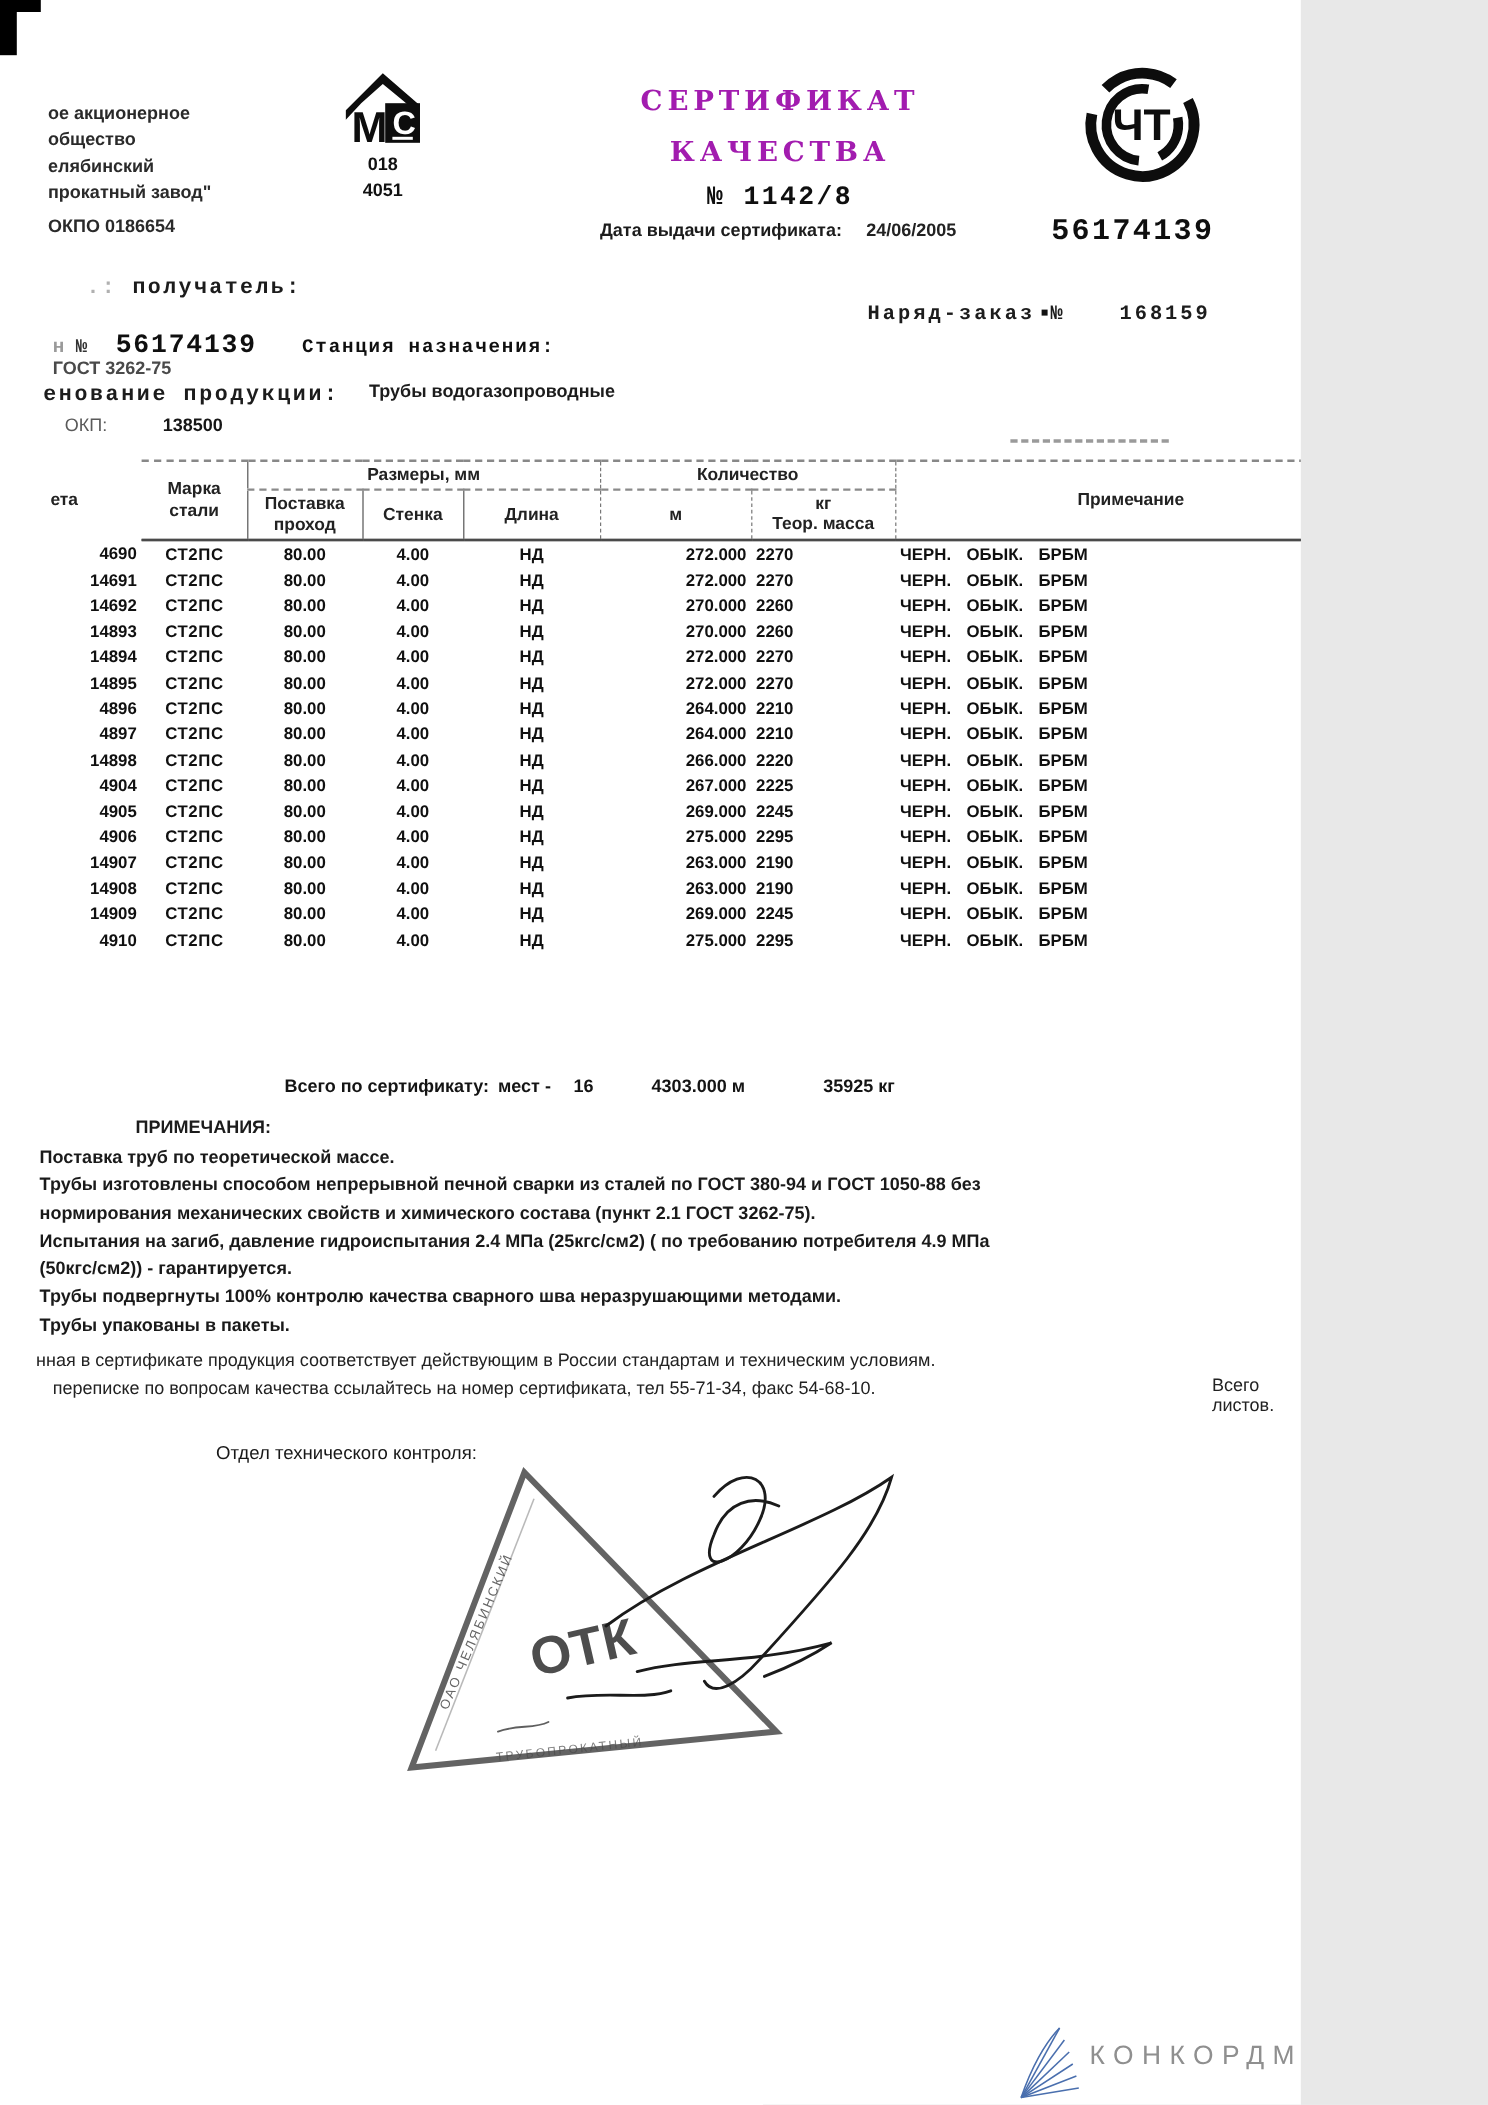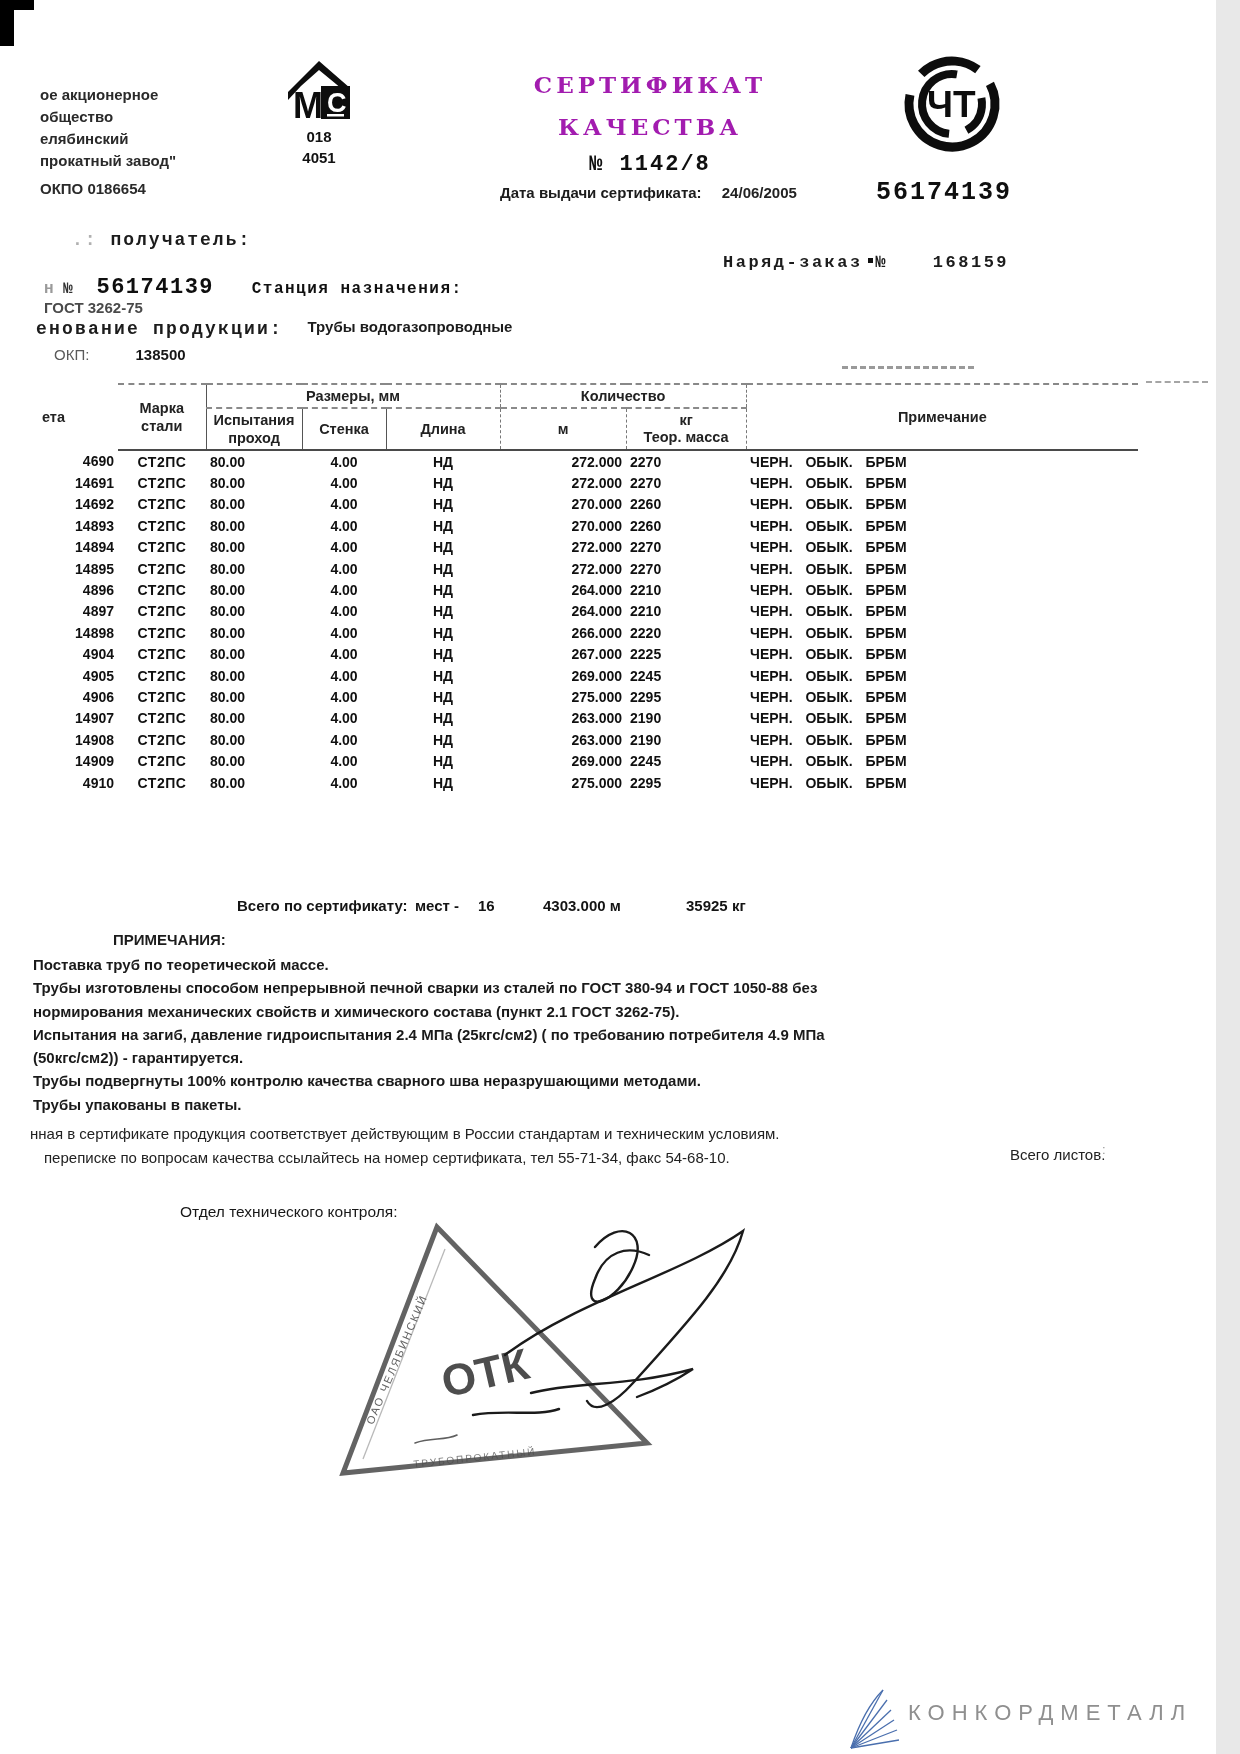--- a/index.html
+++ b/index.html
@@ -1,16 +1,16 @@
 <!DOCTYPE html>
 <html><head>
 <meta charset="utf-8">
 <style>
   html,body{margin:0;padding:0;background:#e8e8e8;}
-  .page{position:relative;width:1216px;height:1754px;background:#ffffff;overflow:hidden;
+  .page{position:relative;width:1084px;height:1754px;background:#ffffff;overflow:hidden;
         font-family:"Liberation Sans",sans-serif;color:#1c1c1c;}
   .abs{position:absolute;}
 
   
   .company{left:40px;top:84px;font-size:15px;font-weight:bold;color:#2a2a2a;line-height:22px;}
   .company .l5{margin-top:6px;}
 
   
   .mc{left:286px;top:58px;width:66px;text-align:center;}
   .mc .code{font-size:15px;font-weight:bold;line-height:21px;color:#111;}
@@ -57,21 +57,21 @@
   table.cert{position:absolute;left:38px;top:383px;width:1100px;border-collapse:collapse;table-layout:fixed;}
   table.cert th{font-size:14.5px;font-weight:bold;color:#222;padding:2px 4px;line-height:18px;vertical-align:middle;}
   table.cert .topd{border-top:2px dashed #888;}
   table.cert .bl{border-left:1px solid #555;}
   table.cert .bld{border-left:1px dashed #777;}
   table.cert .hb{border-bottom:2px solid #4a4a4a;}
   table.cert .gd{border-bottom:2px dashed #8a8a8a;}
   table.cert td{font-size:14px;font-weight:bold;height:21.4px;padding:0 4px;color:#101010;white-space:nowrap;}
   td.c-id{color:#757575;text-align:right;padding-right:16px;}
   td.c-grade{text-align:center;letter-spacing:.5px;}
-  td.c-bore{text-align:left;}
+  td.c-bore{text-align:center;}
   td.c-wall{text-align:center;padding-right:26px;}
   td.c-len{text-align:center;}
   td.c-m{text-align:right;padding-right:26px;}
   td.c-kg{padding-right:30px;}
   td.c-note{text-align:left;padding-left:26px;word-spacing:9px;}
   th.h-id{color:#8f8f8f;text-align:left;padding-left:4px;font-size:13px;}
   th.h-kg div{line-height:17px;}
 
   
   .totals{left:0;top:897px;width:1240px;height:24px;font-size:15px;font-weight:bold;color:#141414;}
@@ -190,21 +190,21 @@
     </colgroup>
     <thead>
       <tr>
         <th rowspan="2" class="h-id">ета</th>
         <th rowspan="2" class="topd hb">Марка стали</th>
         <th colspan="3" class="topd bl gd">Размеры, мм</th>
         <th colspan="2" class="topd bld gd">Количество</th>
         <th rowspan="2" class="topd bld hb">Примечание</th>
       </tr>
       <tr>
-        <th class="bl hb">Испытания проход</th>
+        <th class="bl hb">Поставка проход</th>
         <th class="bl hb">Стенка</th>
         <th class="bl hb">Длина</th>
         <th class="bld hb">м</th>
         <th class="bld hb h-kg">
           <div>кг</div>
           <div>Теор. масса</div>
         </th>
       </tr>
     </thead>
     <tbody>

